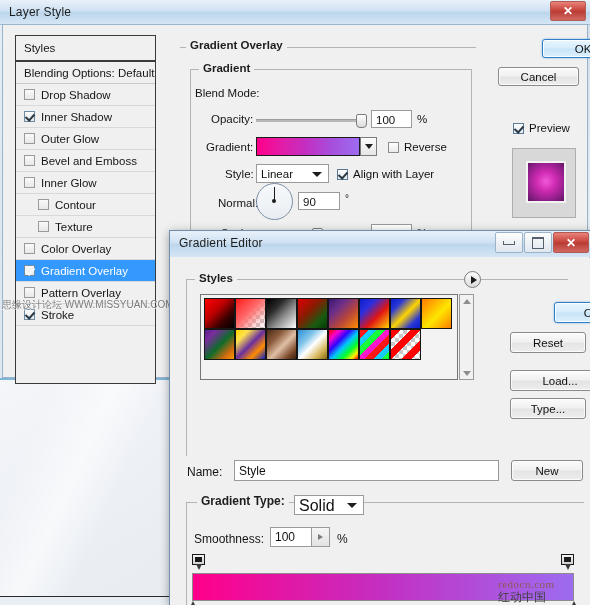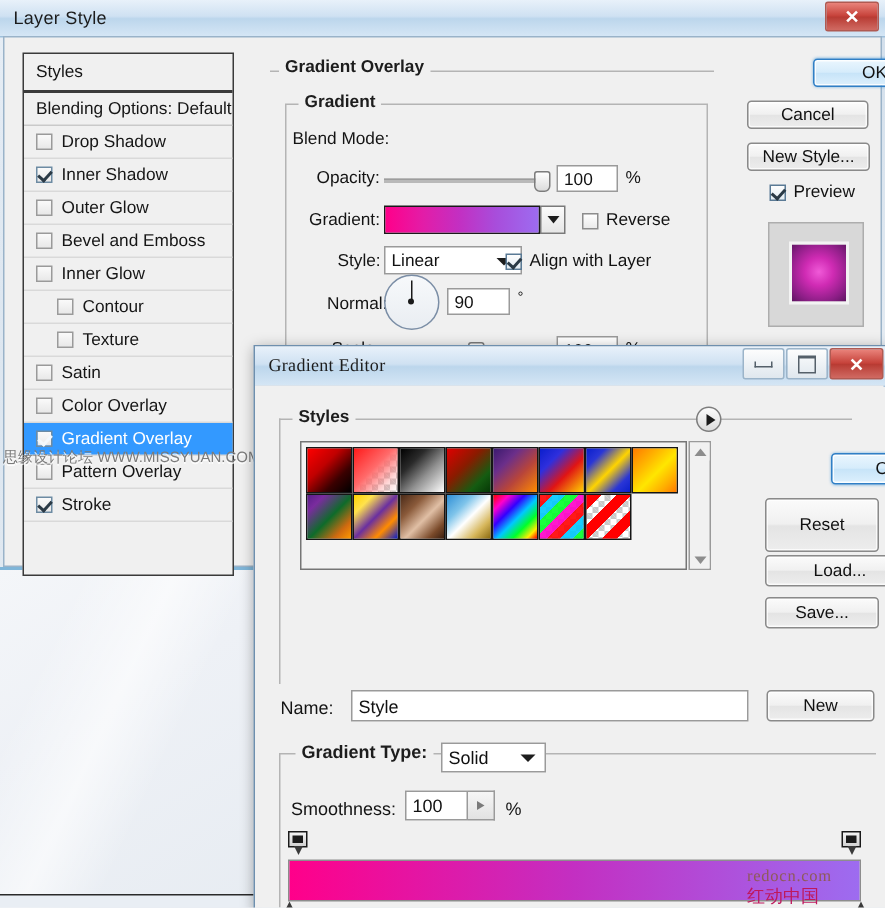--- a/index.html
+++ b/index.html
@@ -214,21 +214,21 @@
   }
 
   
   .wm{position:absolute;pointer-events:none;}
   #wm-left{
     left:2px;top:298px;font-size:10px;color:#7b7b7b;white-space:nowrap;letter-spacing:0px;
     text-shadow:0 1px 0 rgba(255,255,255,.8);
   }
   #wm-right{left:498px;top:578px;}
   #wm-right .en{font-family:Liberation Serif, serif;font-size:11px;color:#8e5a5a;letter-spacing:.5px;display:block;}
-  #wm-right .cn{font-size:12px;color:#be185d;display:block;margin-top:-1px;}
+  #wm-right .cn{font-size:12px;color:#404040;display:block;margin-top:-1px;}
 
   .angle-dial{
     position:absolute;width:35px;height:35px;border-radius:50%;
     border:1px solid #7b8ea6;background:linear-gradient(180deg,#f7f9fb,#e9edf2);
   }
   .angle-dial .needle{position:absolute;left:17px;top:3px;width:1px;height:15px;background:#1a1a1a;}
   .angle-dial .hub{position:absolute;left:15px;top:15px;width:4px;height:4px;border-radius:50%;background:#1a1a1a;}
 
   .spin{
     position:absolute;width:18px;box-sizing:border-box;
@@ -287,24 +287,20 @@
           <div class="sl-row indent">
             <span class="sl-box"></span>
             <span class="sl-txt">Contour</span>
           </div>
           <div class="sl-row indent">
             <span class="sl-box"></span>
             <span class="sl-txt">Texture</span>
           </div>
           <div class="sl-row">
             <span class="sl-box"></span>
-            <span class="sl-txt">Satin</span>
-          </div>
-          <div class="sl-row">
-            <span class="sl-box"></span>
             <span class="sl-txt">Color Overlay</span>
           </div>
           <div class="sl-row on sel">
             <span class="sl-box"></span>
             <span class="sl-txt">Gradient Overlay</span>
           </div>
           <div class="sl-row">
             <span class="sl-box"></span>
             <span class="sl-txt">Pattern Overlay</span>
           </div>
@@ -341,21 +337,21 @@
     </div>
     <div style="position:absolute;left:357px;top:112px;width:17px;height:19px;border:1px solid #7a7a7a;box-sizing:border-box;background:linear-gradient(180deg,#fbfbfb,#e6e6e6);display:flex;align-items:center;justify-content:center;">
       <span style="width:0;height:0;border-left:4px solid transparent;border-right:4px solid transparent;border-top:5px solid #1d1d1d;"></span>
     </div>
     <div class="chk" style="left:385px;top:116px;">
       <span class="box"></span>
       <span class="txt">Reverse</span>
     </div>
 
     <span class="lbl" style="left:222px;top:143px;">Style:</span>
-    <div class="combo" style="left:253px;top:139px;width:92px;height:19px;">
+    <div class="combo" style="left:253px;top:139px;width:73px;height:19px;">
       <span>Linear</span>
       <span class="arrow"></span>
     </div>
     <div class="chk on" style="left:334px;top:143px;">
       <span class="box"></span>
       <span class="txt">Align with Layer</span>
     </div>
 
     <span class="lbl" style="left:215px;top:172px;">Normal:</span>
     <div class="angle-dial" style="left:253px;top:158px;">
@@ -372,38 +368,37 @@
       <div class="track"></div>
       <div class="knob" style="left:56px;"></div>
     </div>
     <div class="textbox" style="left:368px;top:199px;width:41px;height:18px;">
       <span>100</span>
     </div>
     <span class="lbl" style="left:414px;top:202px;">%</span>
 
     <div class="btn default" style="left:495px;top:14px;width:82px;height:19px;">OK</div>
     <div class="btn" style="left:495px;top:42px;width:81px;height:19px;">Cancel</div>
-    <div class="btn" style="left:495px;top:70px;width:82px;height:19px;">New Style...</div>
     <div class="chk on" style="left:510px;top:97px;">
       <span class="box"></span>
       <span class="txt">Preview</span>
     </div>
   </div>
 </div>
 
 <div id="preview-thumb">
   <div class="inner"></div>
 </div>
 
 <div class="wm" id="wm-left">思缘设计论坛 WWW.MISSYUAN.COM</div>
 
 <div class="win" id="gradient-editor-window" style="left:169px;top:230px;width:421px;height:375px;">
 
   <div class="titlebar">
-    <span class="ttl" style="top:5px;font-family:Liberation Serif, serif;">Gradient Editor</span>
+    <span class="ttl" style="top:5px;">Gradient Editor</span>
     <div class="tb-btns">
       <div class="tb-btn">
           <span class="glyph-min"></span>
         </div>
       <div class="tb-btn">
           <span class="glyph-max"></span>
         </div>
       <div class="tb-btn close">✕</div>
     </div>
   </div>
@@ -416,21 +411,21 @@
 
     <span class="lbl" style="left:17px;top:208px;font-size:12px;">Name:</span>
     <div class="textbox" style="left:64px;top:203px;width:265px;height:21px;font-size:12px;line-height:16px;">
       <span>Style</span>
     </div>
     <div class="btn" style="left:341px;top:203px;width:72px;height:21px;">New</div>
 
     <div class="groupbox" style="left:16px;top:245px;width:397px;height:102px;border-bottom:none;border-right:none;">
       <span class="group-title" style="top:-9px;left:10px;font-size:12px;">Gradient Type:</span>
     </div>
-    <div class="combo" style="left:124px;top:238px;width:70px;height:20px;font-size:12px;">
+    <div class="combo" style="left:124px;top:238px;width:70px;height:20px;font-size:16px;">
       <span>Solid</span>
       <span class="arrow"></span>
     </div>
 
     <span class="lbl" style="left:24px;top:275px;font-size:12px;">Smoothness:</span>
     <div class="textbox" style="left:100px;top:270px;width:42px;height:20px;font-size:12px;line-height:15px;">
       <span>100</span>
     </div>
     <div class="spin" style="left:142px;top:270px;height:20px;">
       <span class="tri"></span>
@@ -457,23 +452,23 @@
     <div class="stop-bot" style="left:16px;top:344px;">
       <span class="pt"></span>
 
     </div>
     <div class="stop-bot" style="left:397px;top:344px;">
       <span class="pt"></span>
 
     </div>
 
     <div class="btn default" style="left:340px;top:45px;width:76px;height:21px;">OK</div>
-    <div class="btn" style="left:340px;top:75px;width:76px;height:36px;">Reset</div>
+    <div class="btn" style="left:340px;top:75px;width:76px;height:21px;">Reset</div>
     <div class="btn" style="left:340px;top:113px;width:100px;height:21px;">Load...</div>
-    <div class="btn" style="left:340px;top:141px;width:76px;height:21px;">Save...</div>
+    <div class="btn" style="left:340px;top:141px;width:76px;height:21px;">Type...</div>
   </div>
 </div>
 
 <div id="presets-box">
   <div class="preset-grid" id="preset-grid">
       <div class="preset">
         <div style="width: 100%; height: 100%; background: linear-gradient(135deg, rgb(255, 0, 0) 0%, rgb(192, 0, 0) 38%, rgb(58, 0, 0) 70%, rgb(0, 0, 0) 100%);"></div>
       </div>
       <div class="preset checker">
         <div style="width: 100%; height: 100%; background: linear-gradient(135deg, rgb(255, 26, 26) 0%, rgb(255, 106, 106) 45%, rgba(255, 140, 140, 0.35) 78%, rgba(255, 255, 255, 0) 100%);"></div>

